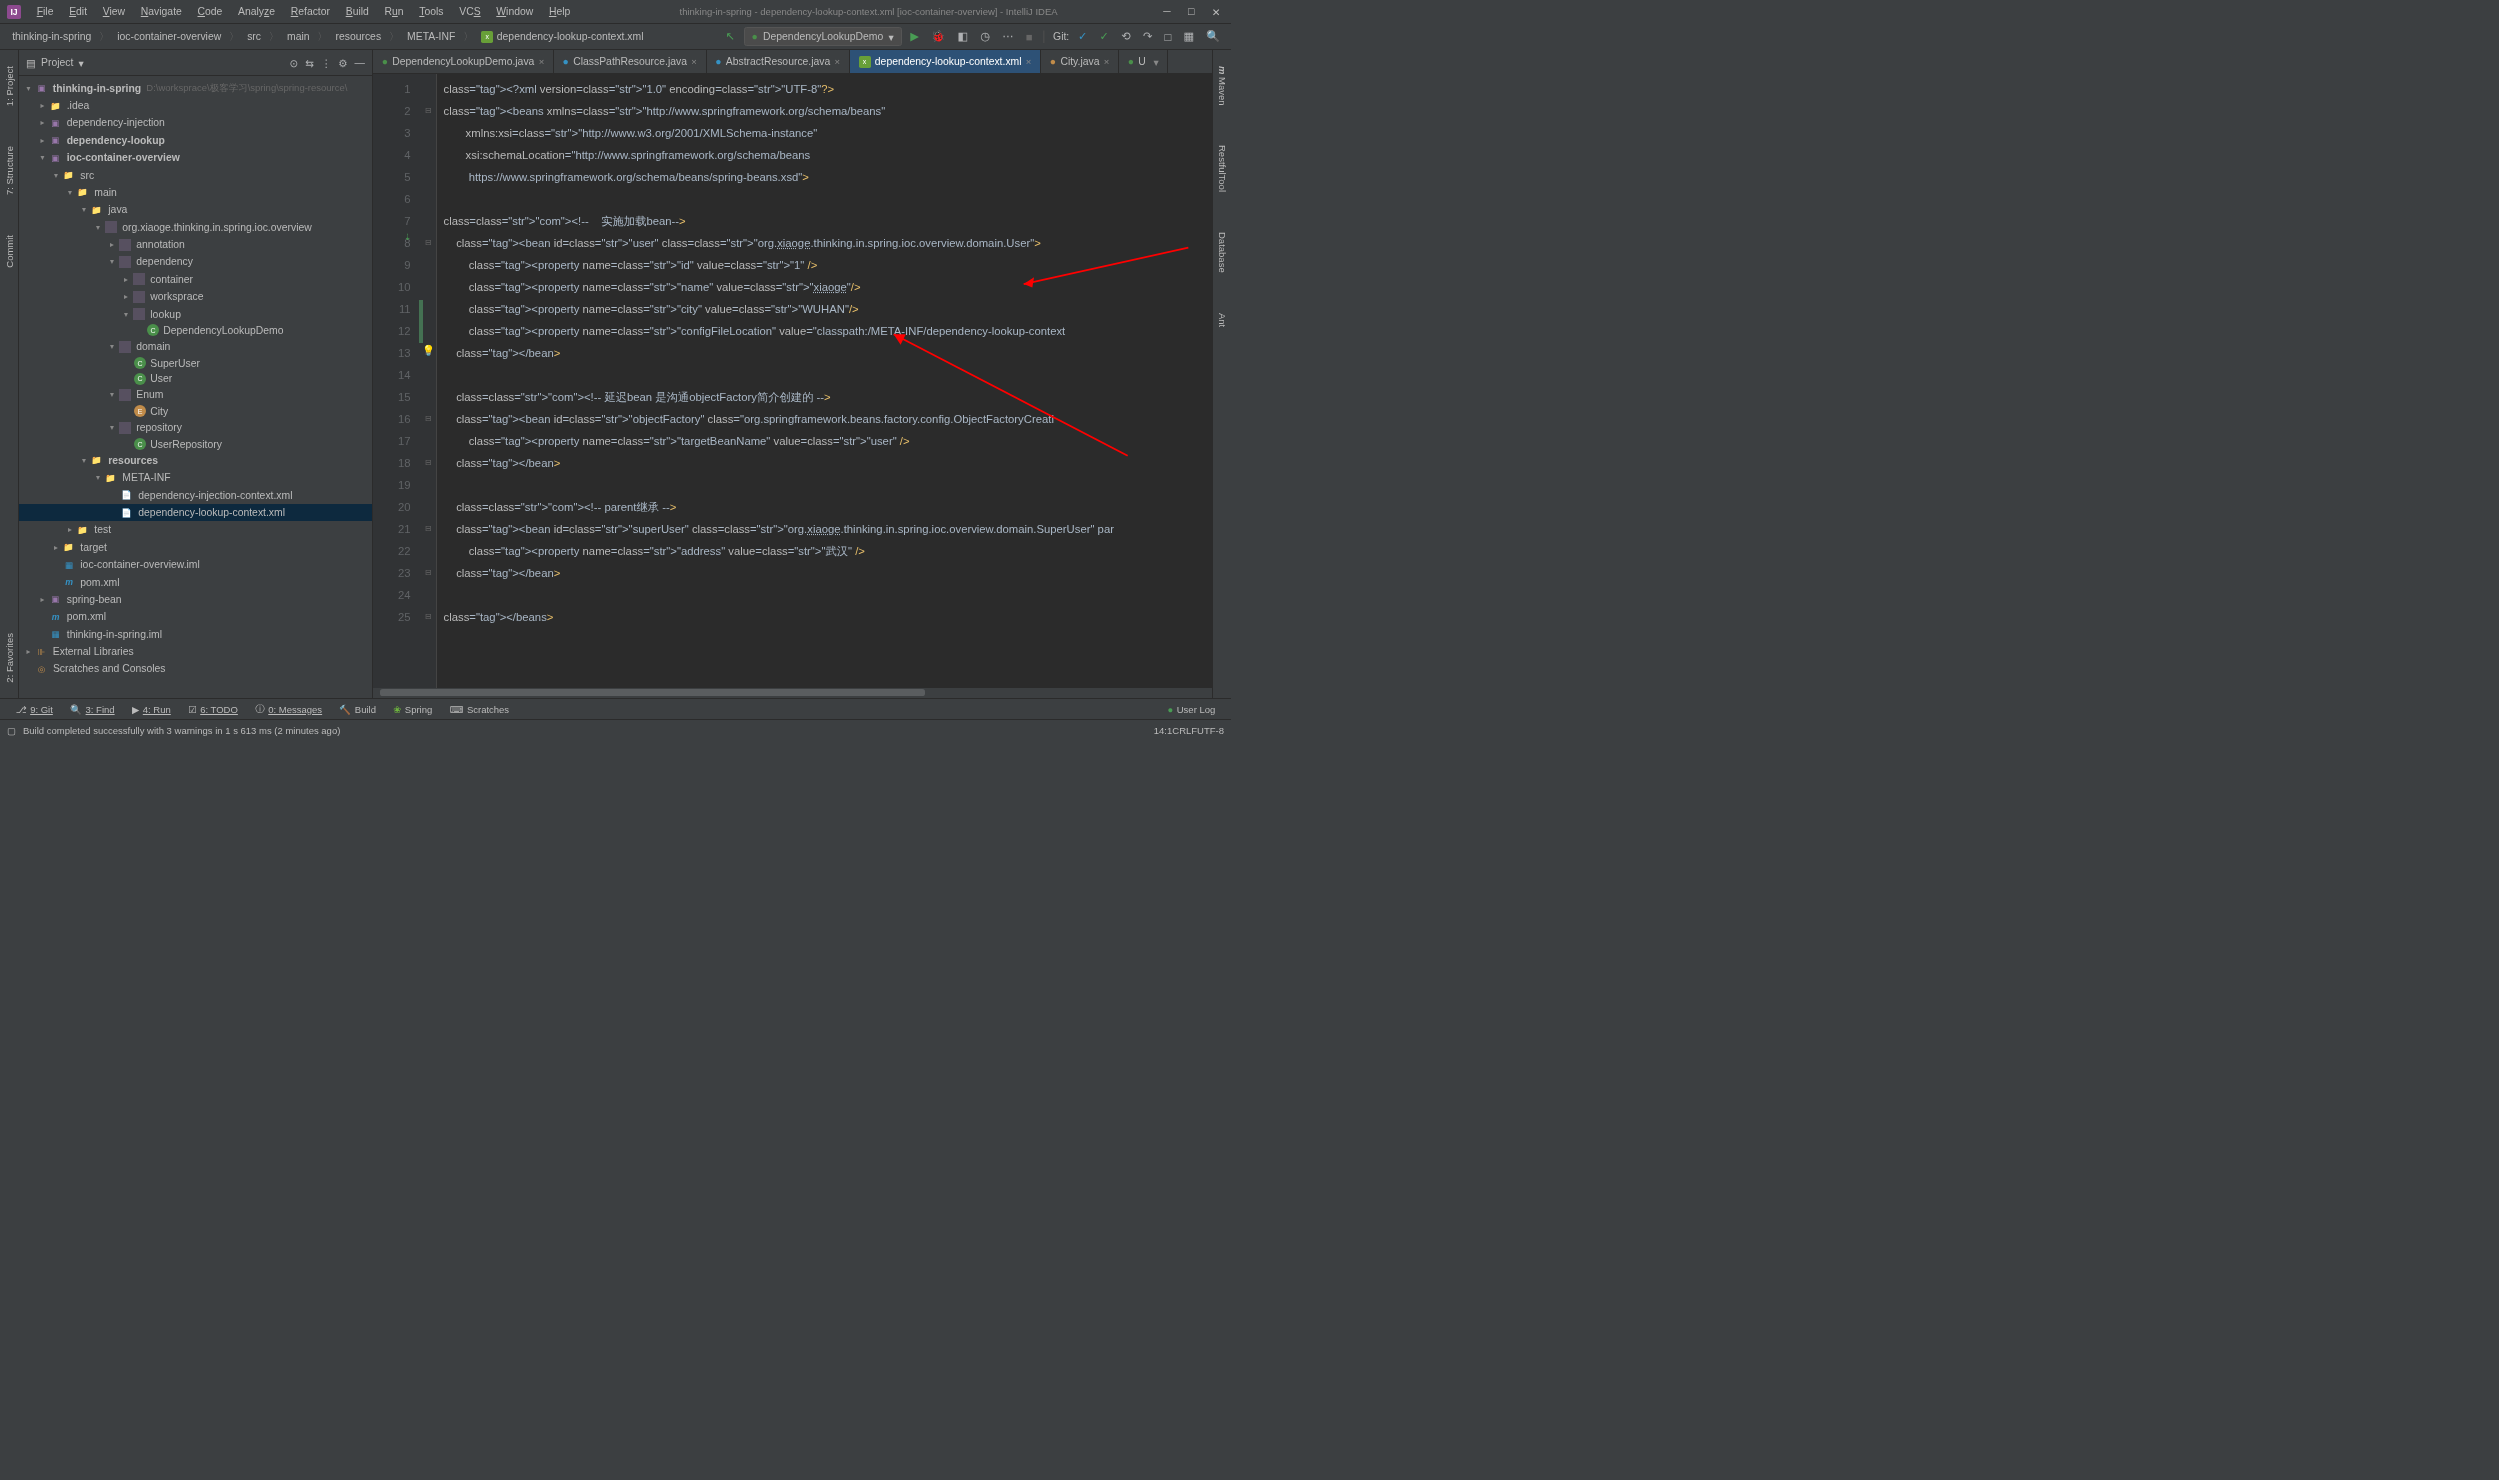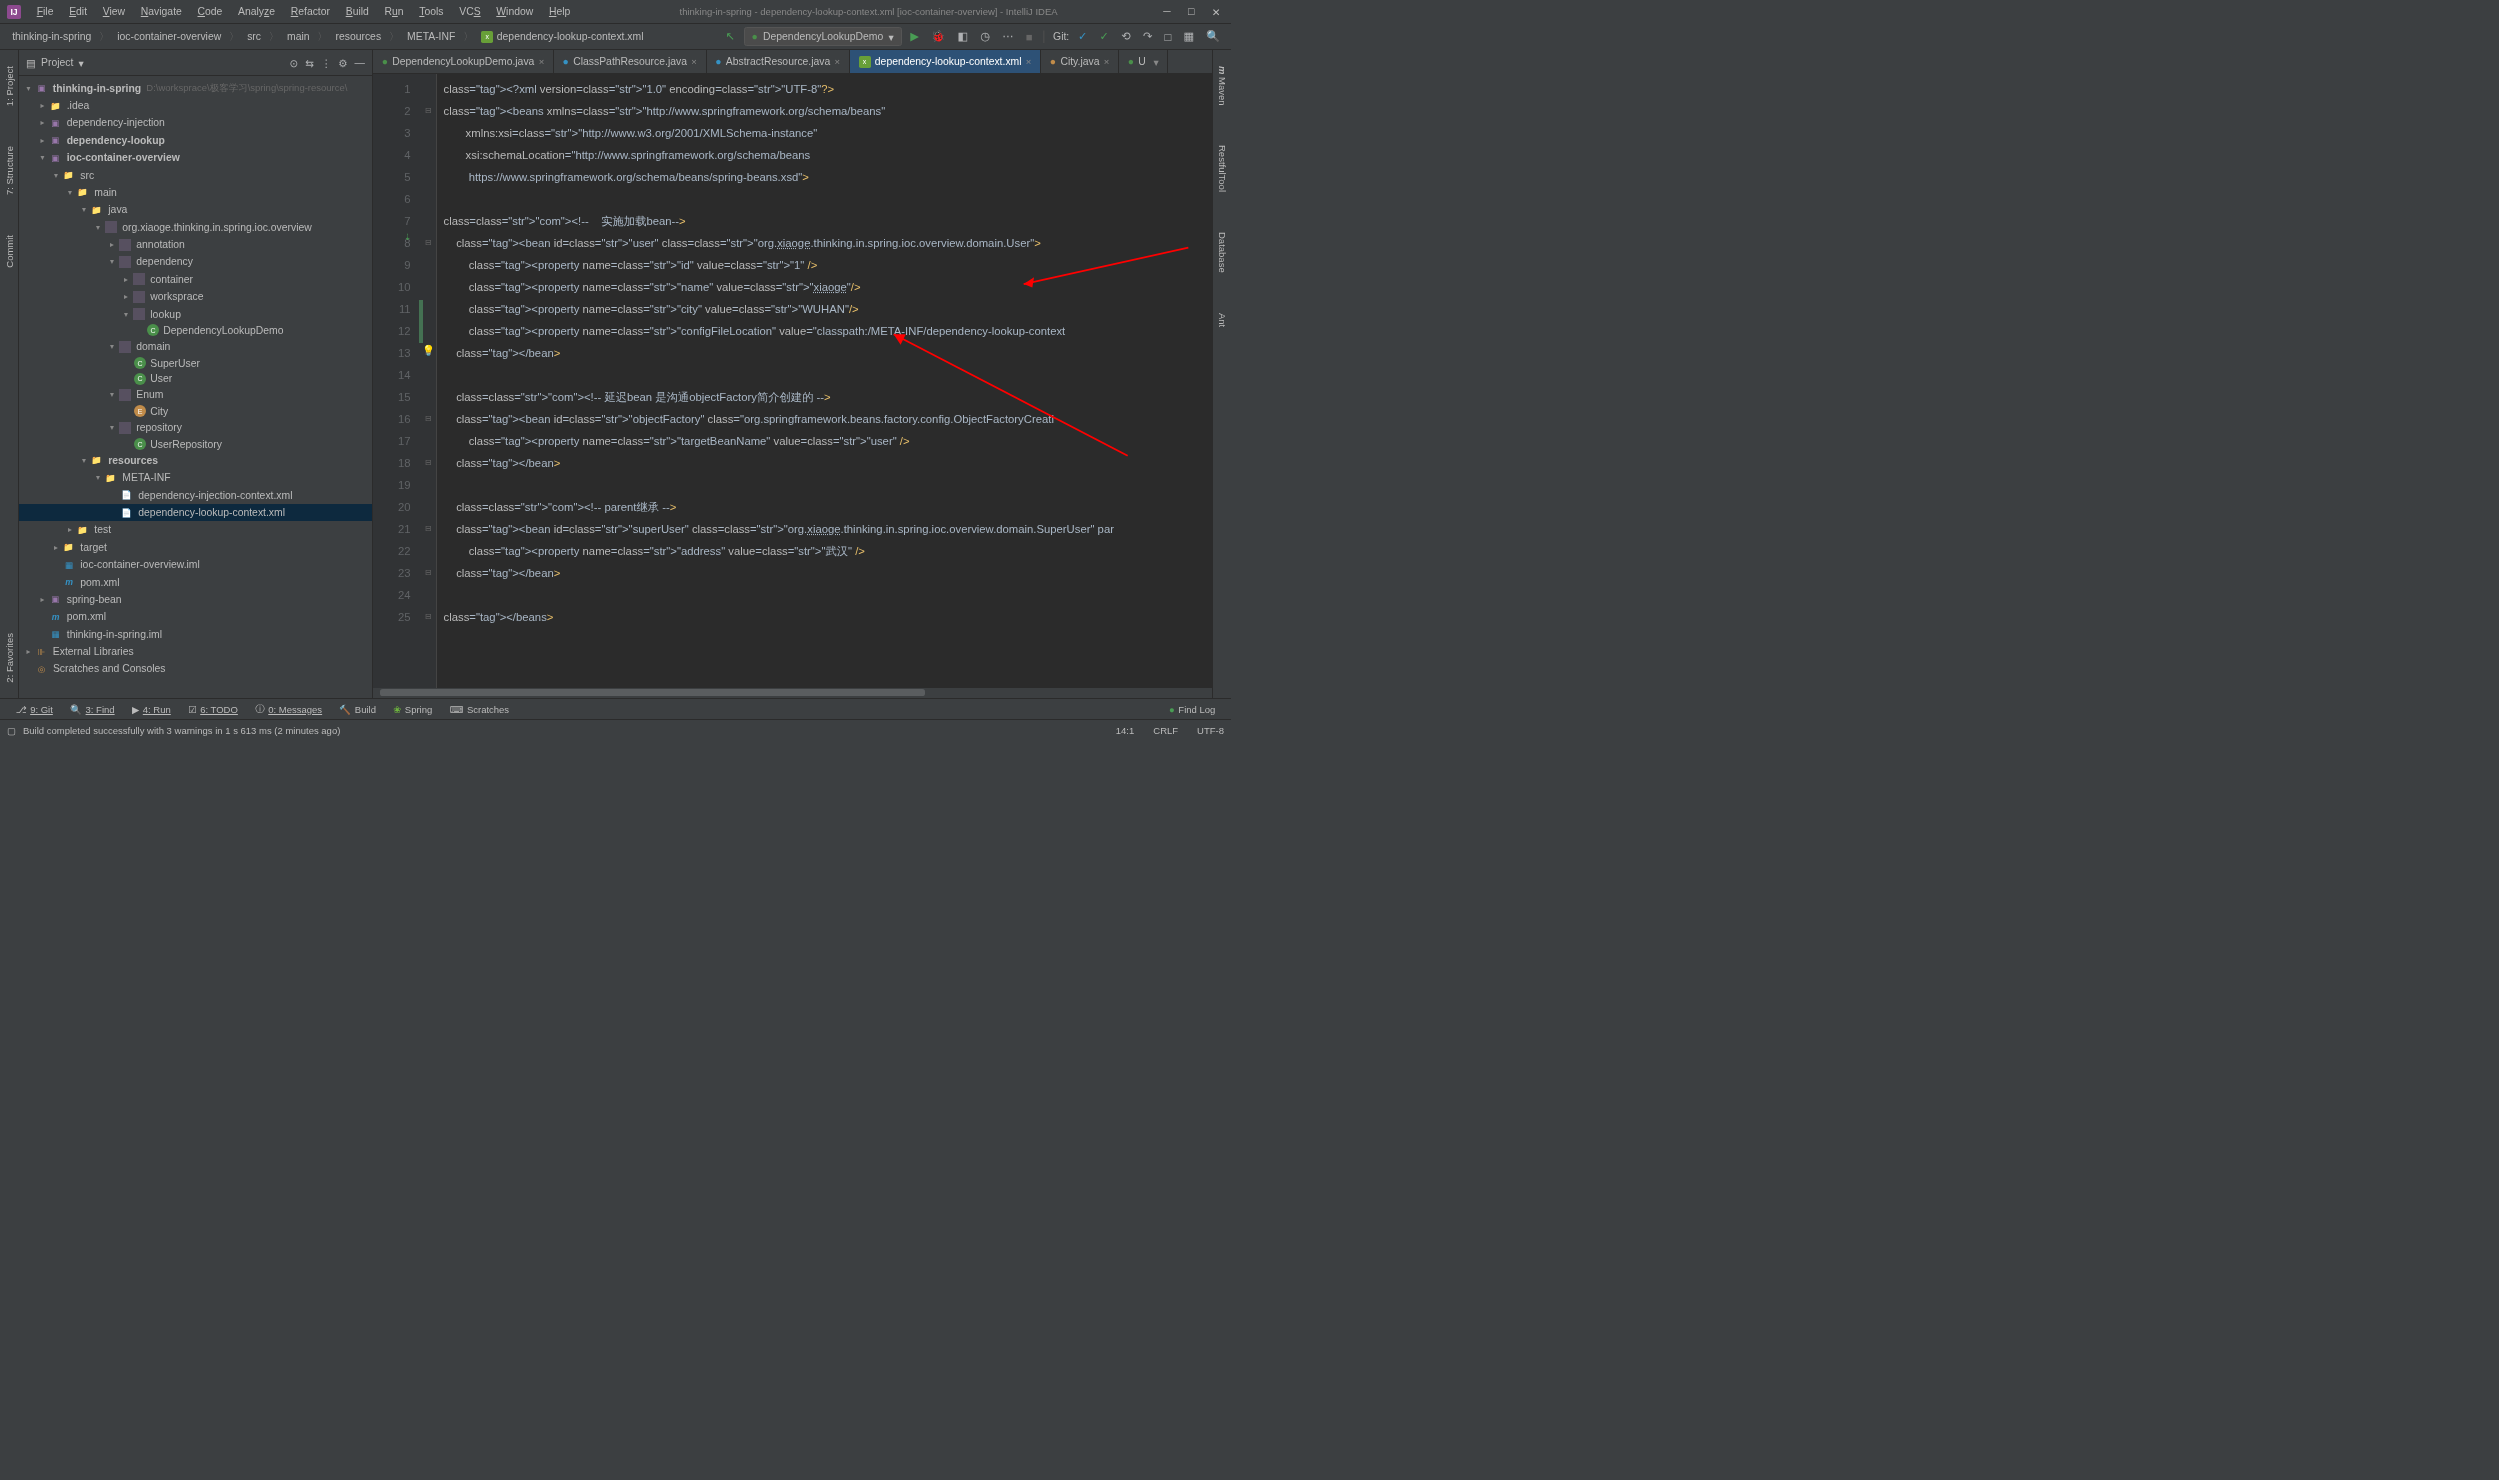--- a/index.html
+++ b/index.html
@@ -77,21 +77,21 @@
 .right-gutter .vert-tab { writing-mode: vertical-rl; font-size: 9.5px; padding: 7px 1.7px; cursor: pointer; color: #bbb; }
 
 .editor-footer-tab { height: 19px; background: #3c3f41; border-top: 0.9px solid #2b2b2b; padding-left: 17.4px; color: #999; font-size: 9.5px; display: flex; align-items: center; }
 
 .bottom-bar { height: 21px; background: #3c3f41; border-top: 0.9px solid #2b2b2b; display: flex; align-items: center; padding: 0 7px; }
 .bottom-bar .tool-btn { padding: 1.7px 8.7px; font-size: 9.5px; cursor: pointer; display: flex; align-items: center; gap: 3.5px; }
 .bottom-bar .right { margin-left: auto; display: flex; align-items: center; gap: 3.5px; }
 
 .status-bar { height: 21px; background: #3c3f41; border-top: 0.9px solid #2b2b2b; display: flex; align-items: center; padding: 0 7px; font-size: 9.5px; }
 .status-bar .msg { flex: 1; }
-.status-bar .right { display: flex; gap: 19px; }
+.status-bar .right { display: flex; gap: 0; }
 
 .annotation { position: absolute; pointer-events: none; }
 .arrow { stroke: #ff0000; stroke-width: 2; fill: none; }
 .arrow-head { fill: #ff0000; }
 .hscroll { height: 10.4px; background: #3c3f41; }
 .hscroll-thumb { height: 7px; background: #5a5d5f; border-radius: 2.6px; margin-left: 7px; width: 65%; margin-top: 1.7px; }
 
 .lightbulb { position: absolute; left: 49px; top: 270px; color: #f2c55c; font-size: 10.4px; }
 .run-gutter-icon { position: absolute; left: 31px; top: 158px; color: #499c54; font-size: 8.7px; }
 
@@ -522,21 +522,21 @@
       <span style="color:#6db33f">❀</span>
       <span>Spring</span>
     </span>
   <span class="tool-btn">
       <span>⌨</span>
       <span>Scratches</span>
     </span>
   <div class="right">
     <span class="tool-btn">
         <span style="color:#499c54">●</span>
-        <span>Find Log</span>
+        <span>User Log</span>
       </span>
   </div>
 </div>
 
 <div class="status-bar">
   <span style="margin-right:7px">▢</span>
   <span class="msg">Build completed successfully with 3 warnings in 1 s 613 ms (2 minutes ago)</span>
   <div class="right">
     <span>14:1</span>
     <span>CRLF</span>

